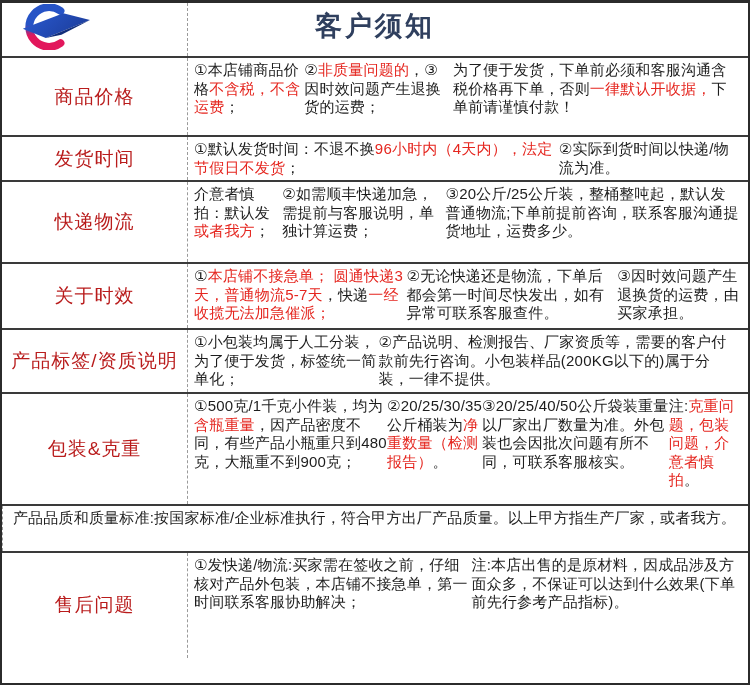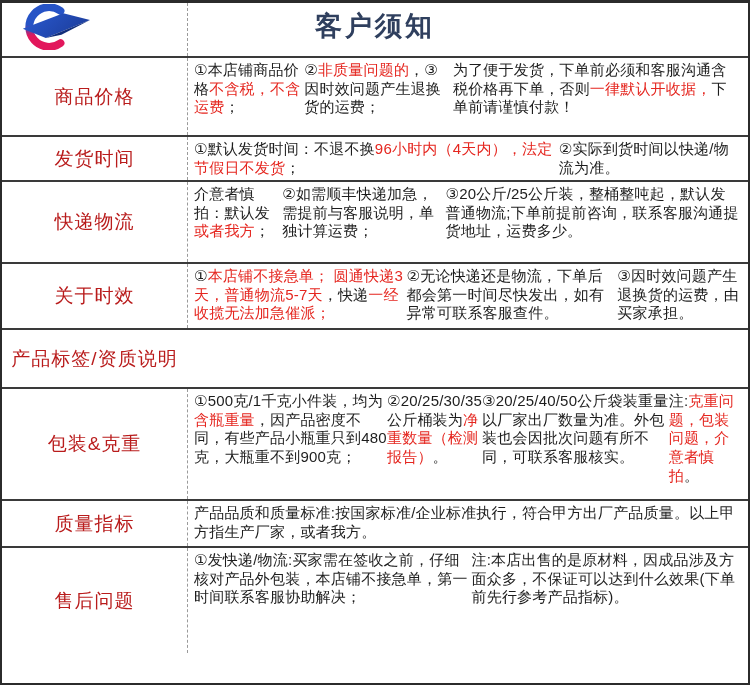--- a/index.html
+++ b/index.html
@@ -94,32 +94,35 @@
       <div class="row">
         <div class="label-cell">关于时效</div>
         <div class="content-cell">
           <p class="line"><span>①</span><span class="red">本店铺不接急单； 圆通快递3天，普通物流5-7天</span><span>，快递</span><span class="red">一经收揽无法加急催派；</span></p>
           <p class="line"><span>②无论快递还是物流，下单后都会第一时间尽快发出，如有异常可联系客服查件。</span></p>
           <p class="line"><span>③因时效问题产生退换货的运费，由买家承担。</span></p>
         </div>
       </div>
       <div class="row">
         <div class="label-cell">产品标签/资质说明</div>
+        <div class="content-cell">
+          <p class="line"><span>①小包装均属于人工分装，为了便于发货，标签统一简单化；</span></p>
+          <p class="line"><span>②产品说明、检测报告、厂家资质等，需要的客户付款前先行咨询。小包装样品(200KG以下的)属于分装，一律不提供。</span></p>
+        </div>
       </div>
       <div class="row">
         <div class="label-cell">包装&amp;克重</div>
         <div class="content-cell">
           <p class="line"><span>①500克/1千克小件装，均为</span><span class="red">含瓶重量</span><span>，因产品密度不同，有些产品小瓶重只到480克，大瓶重不到900克；</span></p>
           <p class="line"><span>②20/25/30/35公斤桶装为</span><span class="red">净重数量（检测报告）</span><span>。</span></p>
           <p class="line"><span>③20/25/40/50公斤袋装重量以厂家出厂数量为准。外包装也会因批次问题有所不同，可联系客服核实。</span></p>
           <p class="line"><span>注:</span><span class="red">克重问题，包装问题，介意者慎拍</span><span>。</span></p>
         </div>
       </div>
       <div class="row">
-        <div class="label-cell">质量指标</div>
         <div class="content-cell">
           <p class="line"><span>产品品质和质量标准:按国家标准/企业标准执行，符合甲方出厂产品质量。以上甲方指生产厂家，或者我方。</span></p>
         </div>
       </div>
       <div class="row">
         <div class="label-cell">售后问题</div>
         <div class="content-cell">
           <p class="line"><span>①发快递/物流:买家需在签收之前，仔细核对产品外包装，本店铺不接急单，第一时间联系客服协助解决；</span></p>
           <p class="line"><span>注:本店出售的是原材料，因成品涉及方面众多，不保证可以达到什么效果(下单前先行参考产品指标)。</span></p>
         </div>

